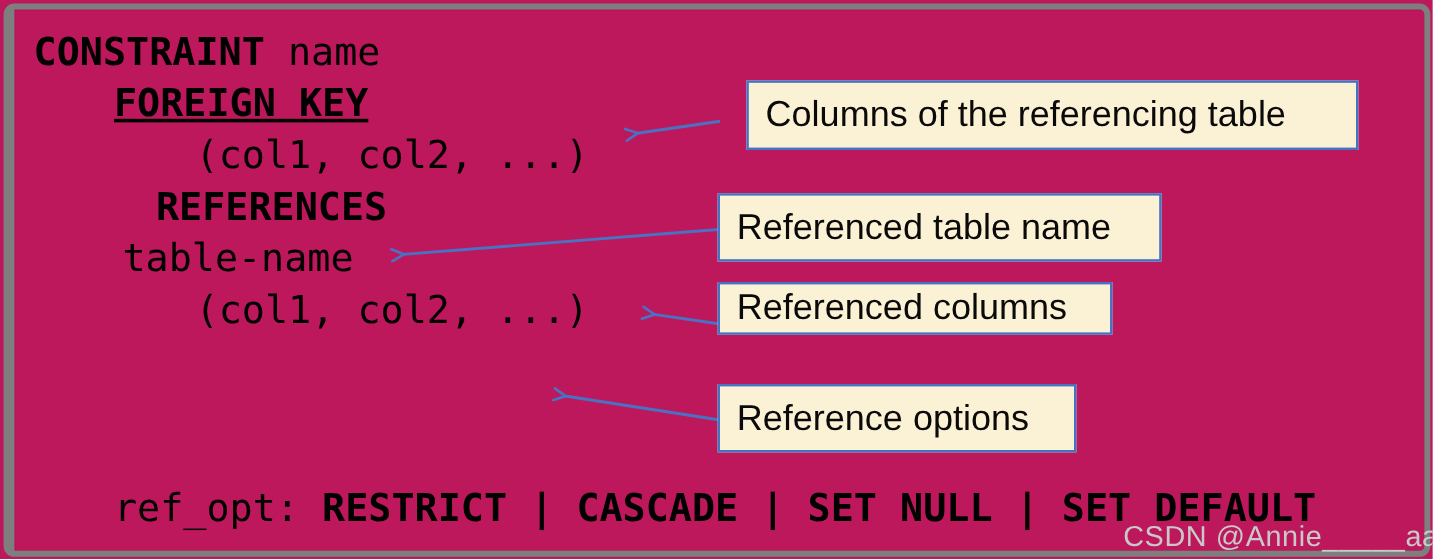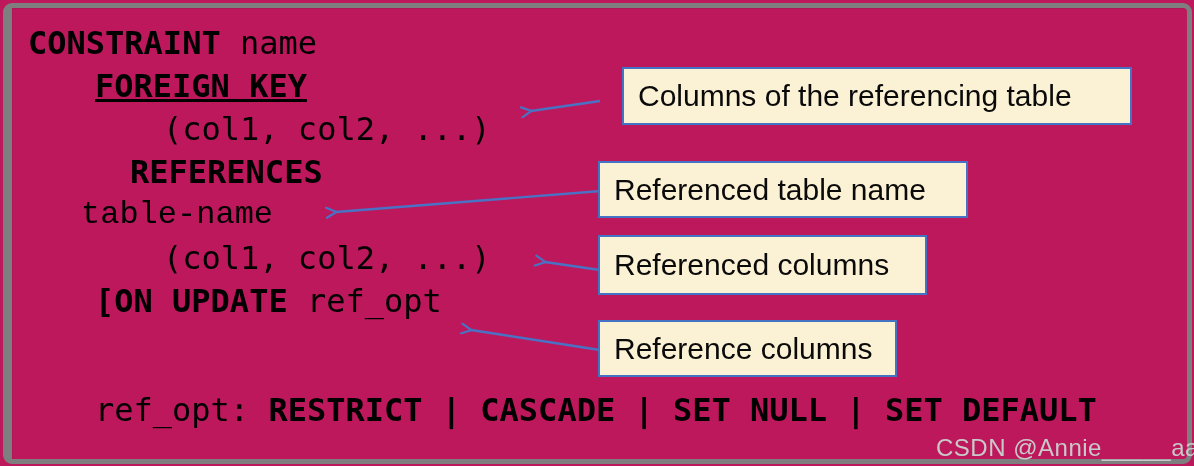--- a/index.html
+++ b/index.html
@@ -34,40 +34,40 @@
     line-height:38px;
     color:var(--code-text);
     white-space:pre;
     z-index:3;
   }
   .code-line .b{font-weight:700;}
   .l1{left:28px; top:24px;}
   .l2{left:95px; top:67px;text-decoration:underline;}
   .l3{left:163px;top:110px;}
   .l4{left:95px; top:153px;margin-left:35px;}
-  .l5{left:81px; top:196px;font-family:Liberation Mono, monospace;}
+  .l5{left:102px; top:196px;}
   .l6{left:163px;top:239px;}
   .l7{left:95px; top:282px;}
   .l8{left:95px; top:325px;}
-  .l9{left:95px; top:391px;}
+  .l9{left:95px; top:404px;}
   .callout{
     position:absolute;
     box-sizing:border-box;
     background:var(--callout-fill);
     border:2px solid var(--callout-border);
     display:flex;
     align-items:center;
     padding-left:14px;
     font-size:30px;
     color:#0a0a0a;
     z-index:2;
   }
   .c1{left:598px;top:67px; width:510px;height:58px;margin-left:24px;}
   .c2{left:598px;top:161px;width:370px;height:57px;text-align:right;}
-  .c3{left:598px;top:235px;width:329px;height:60px;}
+  .c3{left:598px;top:235px;width:329px;height:44px;}
   .c4{left:598px;top:320px;width:299px;height:57px;}
   .arrow-layer{
     position:absolute;left:0;top:0;width:1194px;height:466px;
     z-index:1;
   }
   .arrow-layer line{stroke:var(--arrow);stroke-width:2.4px;}
   .ah-path{stroke:var(--arrow);}
   .watermark{
     position:absolute;
     left:936px;top:434px;
@@ -100,35 +100,34 @@
   <div class="code-line l2"><span class="b">FOREIGN KEY</span></div>
 
   <div class="code-line l3"><span>(col1, col2, ...)</span></div>
 
   <div class="code-line l4"><span class="b">REFERENCES</span></div>
 
   <div class="code-line l5"><span>table-name</span></div>
 
   <div class="code-line l6"><span>(col1, col2, ...)</span></div>
 
-  <div class="code-line l7"><span class="b">[ON UPDATE</span><span> ref_opt</span></div>
 
 
   <div class="code-line l9"><span>ref_opt: </span><span class="b">RESTRICT | CASCADE | SET NULL | SET DEFAULT</span></div>
 
   <div class="callout c1">
     <span>Columns of the referencing table</span>
   </div>
   <div class="callout c2">
     <span>Referenced table name</span>
   </div>
   <div class="callout c3">
     <span>Referenced columns</span>
   </div>
   <div class="callout c4">
-    <span>Reference columns</span>
+    <span>Reference options</span>
   </div>
 
   <div class="watermark">CSDN @Annie_____aaaa</div>
 
   <div class="frame"></div>
 
 </div>
 
 </body></html>

